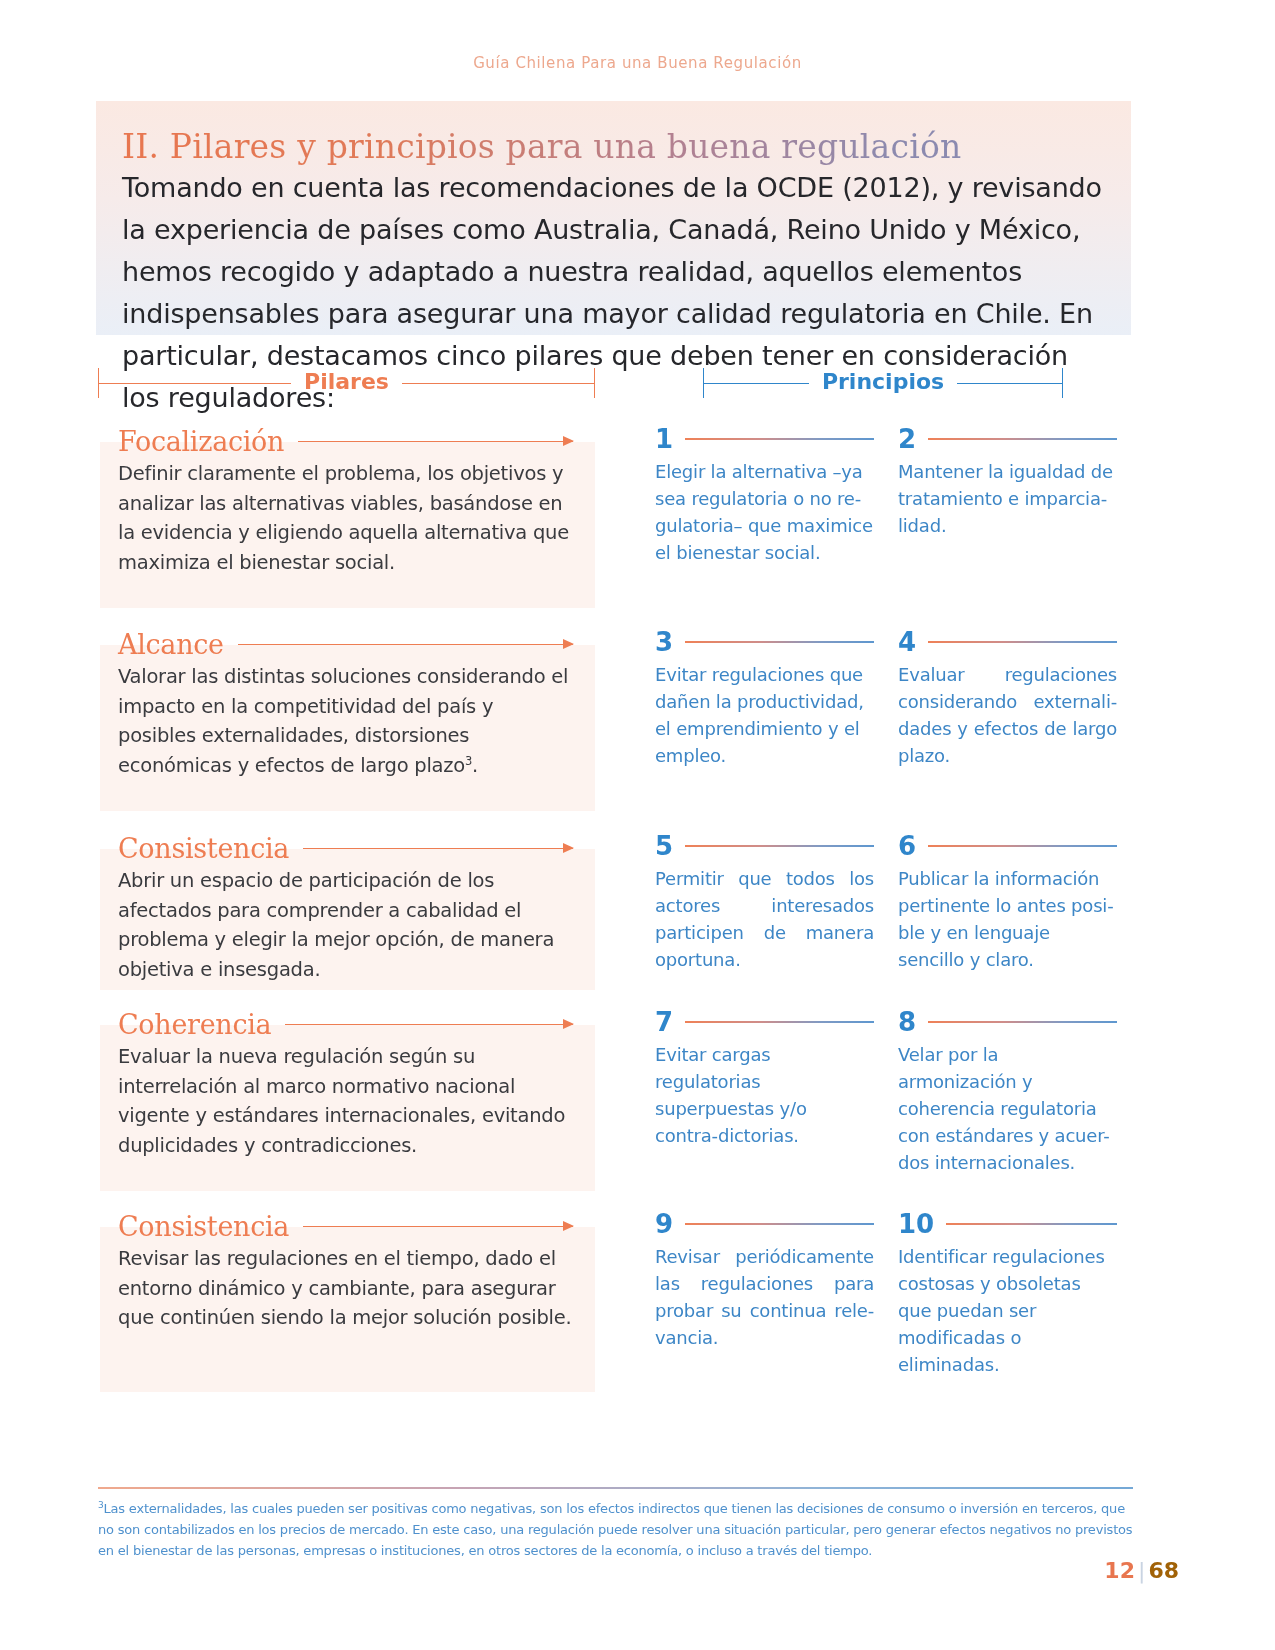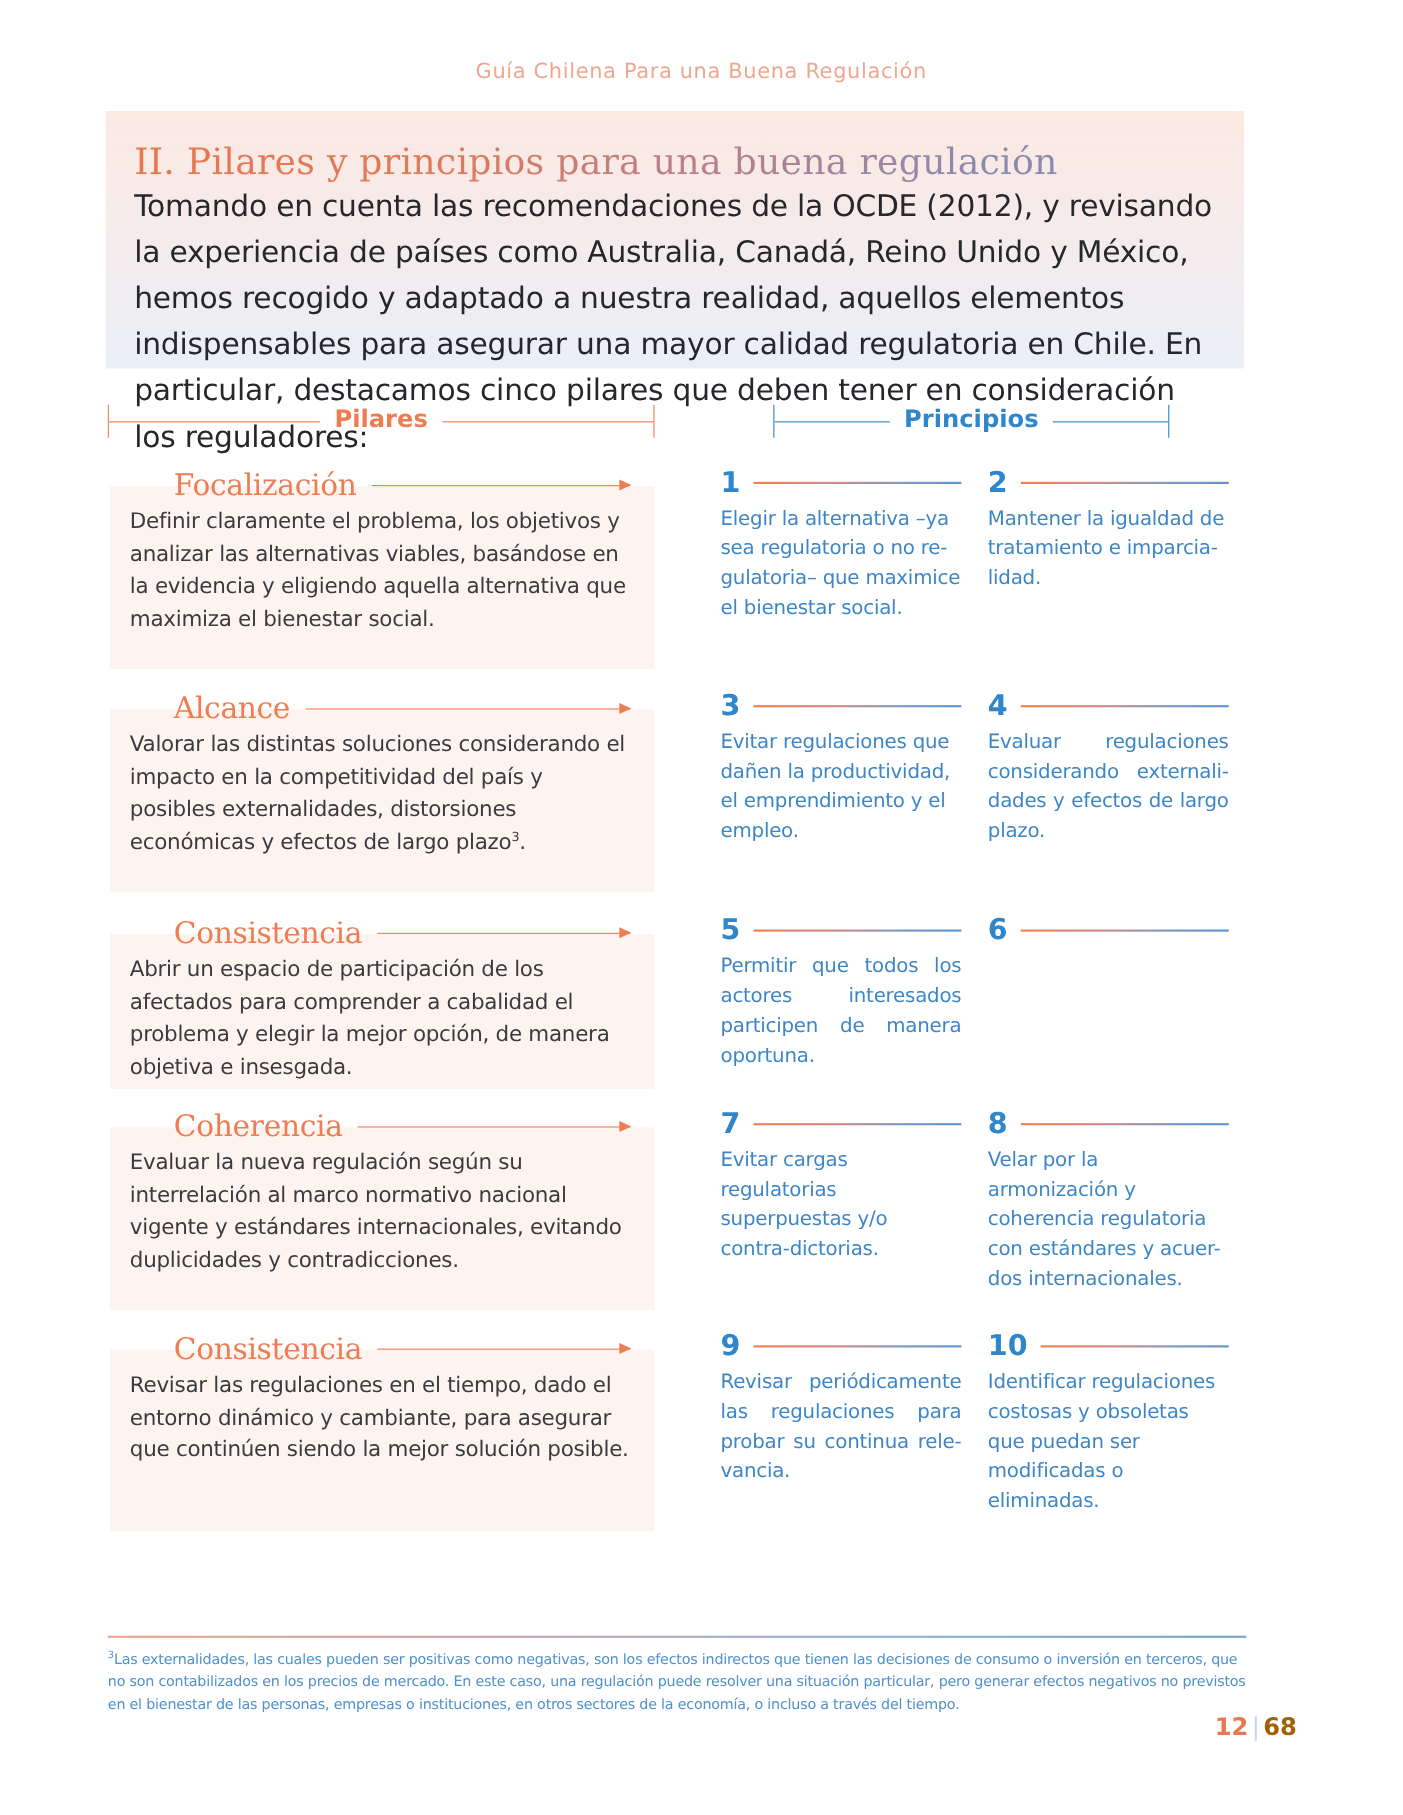--- a/index.html
+++ b/index.html
@@ -8,21 +8,21 @@
     width:1275px; height:1650px;
     font-family:"Liberation Sans", sans-serif;
     position:relative;
     overflow:hidden;
   }
 
   
   .running-head{
     position:absolute; top:54px; left:0; width:100%;
     text-align:center;
-    font-size:19px; letter-spacing:.6px;
+    font-size:15px; letter-spacing:.6px;
     color:#eda88e;
     font-family:"DejaVu Sans", sans-serif;
   }
 
   
   .hero{
     position:absolute; left:96px; top:101px;
     width:1035px; height:234px;
     background:linear-gradient(180deg,#fbe9e2 0%,#f6ebea 42%,#eaeff7 100%);
     padding:26px 26px 0 26px;
@@ -57,21 +57,21 @@
 
   
   .pillar{
     position:absolute; left:98px; width:497px;
   }
   .pillar .band{
     position:absolute; left:2px; top:16px; right:0; bottom:0;
     background:#fdf3ef;
   }
   .pillar .inner{ position:relative; padding:0 22px 14px 20px; }
-  .pillar-title-row{ display:flex; align-items:center; margin-bottom:2px;margin-left:40px; }
+  .pillar-title-row{ display:flex; align-items:center; margin-bottom:2px; }
   .pillar-title{
     font-family:"DejaVu Serif", serif;
     font-size:27px; color:#ee7d52; font-weight:400;
     white-space:nowrap; letter-spacing:-.3px;
   }
   .pillar-arrow{ flex:1; position:relative; height:2px; margin-left:14px; }
   .pillar-arrow .shaft{ position:absolute; left:0; right:0; top:0; height:1.7px; background:#ee7d52; }
   .pillar-arrow .head{
     position:absolute; right:-1px; top:-5px;
     width:0;height:0;
@@ -259,20 +259,21 @@
       <span class="prin-num">5</span>
       <span class="prin-rule"></span>
     </div>
   <div class="prin-body just">Permitir que todos los actores interesados participen de manera oportuna.</div>
 </div>
 <div class="prin" style="left:898px;top:833px;">
   <div class="prin-head">
       <span class="prin-num">6</span>
       <span class="prin-rule"></span>
     </div>
+  <div class="prin-body">Publicar la información pertinente lo antes posi-ble y en lenguaje sencillo y claro.</div>
 </div>
 
 <div class="prin" style="left:655px;top:1009px;">
   <div class="prin-head">
       <span class="prin-num">7</span>
       <span class="prin-rule"></span>
     </div>
   <div class="prin-body">Evitar cargas regulatorias superpuestas y/o contra-dictorias.</div>
 </div>
 <div class="prin" style="left:898px;top:1009px;">

